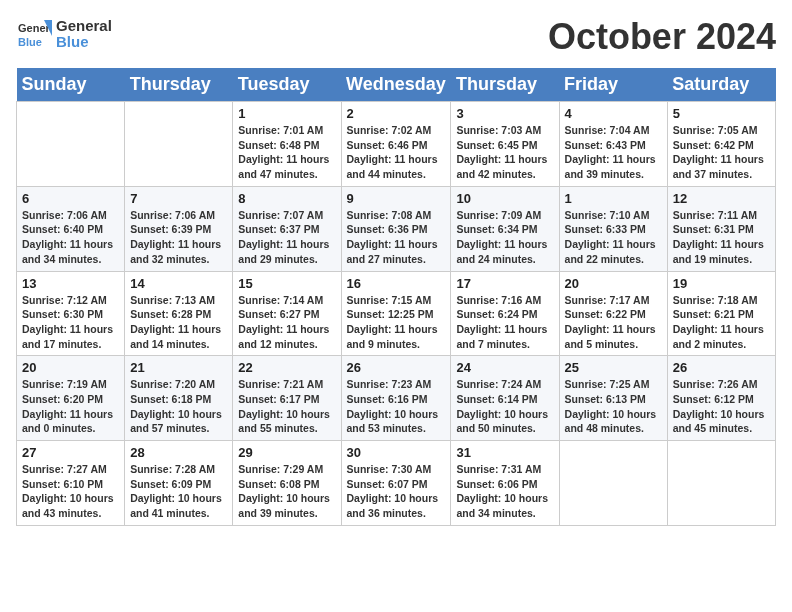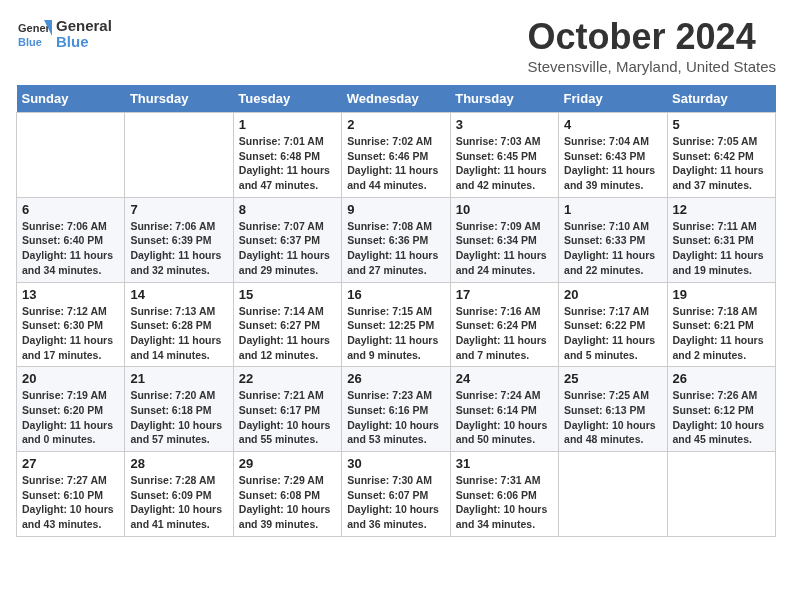--- a/index.html
+++ b/index.html
@@ -40,21 +40,21 @@
     .calendar {
       width: 100%;
       border-collapse: collapse;
       font-size: 11px;
     }
     .calendar th {
       background: #4a7fc1;
       color: #fff;
       padding: 6px 5px;
       text-align: left;
-      font-size: 13px;
+      font-size: 18px;
       font-weight: bold;
     }
     .calendar td {
       border: 1px solid #ccc;
       vertical-align: top;
       padding: 4px 5px;
       width: 108px;
       height: 80px;
       background: #fff;
     }
@@ -86,21 +86,20 @@
       <text x="2" y="30" font-size="11" font-weight="bold" fill="#4a90d9" font-family="Arial">Blue</text>
       <polygon points="28,4 36,4 36,20" fill="#4a90d9"></polygon>
     </svg>
     <div>
       <div style="font-size:15px;font-weight:bold;color:#333;line-height:1.1;">General</div>
       <div style="font-size:15px;font-weight:bold;color:#4a90d9;line-height:1.1;">Blue</div>
     </div>
   </div>
   <div class="title-section">
     <div class="month-title">October 2024</div>
-    <div class="location">Stevensville, Maryland, United States</div>
   </div>
 </div>
 
 <table class="calendar">
   <thead>
     <tr id="weekday-header">
         <th>Sunday</th>
         <th>Thursday</th>
         <th>Tuesday</th>
         <th>Wednesday</th>

